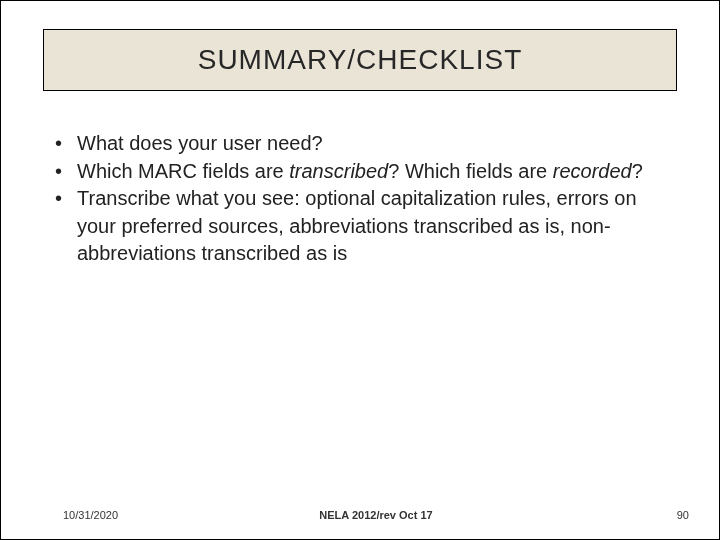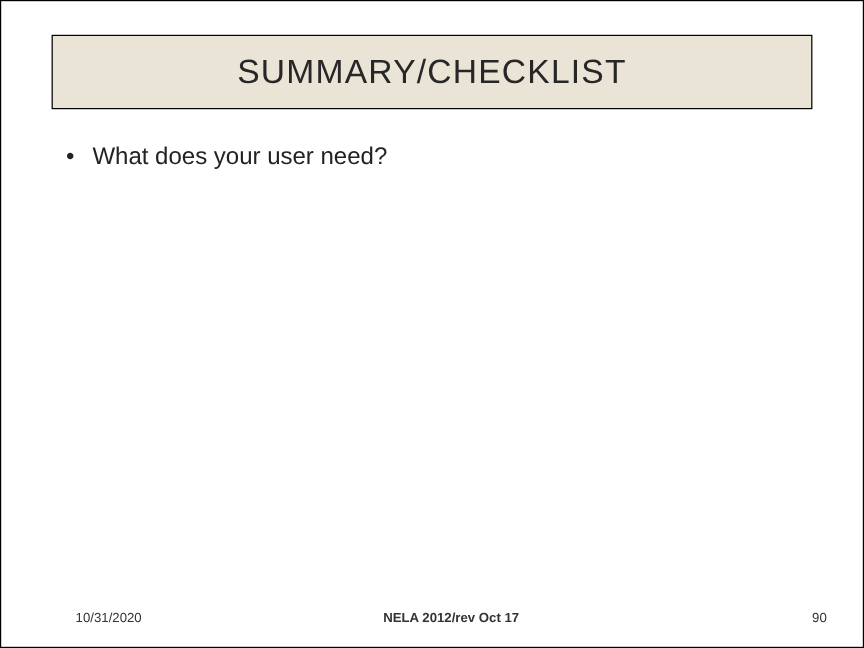--- a/index.html
+++ b/index.html
@@ -18,21 +18,21 @@
     padding: 14px 4px;
     text-align: center;
   }
   .title-band h1 {
     font-size: 28px;
     font-weight: normal;
     letter-spacing: 1px;
     color: #272727;
   }
   .content {
-    margin: 27px 54px 0 54px;
+    margin: 39px 54px 0 54px;
   }
   ul.bullets {
     list-style: none;
   }
   ul.bullets li {
     position: relative;
     padding-left: 22px;
     font-size: 20px;
     line-height: 1.38;
     color: #222;
@@ -69,20 +69,22 @@
 </head>
 <body>
 
 <div class="title-band">
   <h1>SUMMARY/CHECKLIST</h1>
 </div>
 
 <div class="content">
   <ul class="bullets">
     <li><span>What does your user need?</span></li>
+    <li><span>Which MARC fields are </span><span class="ital">transcribed</span><span>? Which fields are </span><span class="ital">recorded</span><span>?</span></li>
+    <li><span>Transcribe what you see: optional capitalization rules, errors on your preferred sources, abbreviations transcribed as is, non-abbreviations transcribed as is</span></li>
   </ul>
 </div>
 
 <div class="footer">
   <span>10/31/2020</span>
   <span class="center">NELA 2012/rev Oct 17</span>
   <span>90</span>
 </div>
 
 </body></html>

